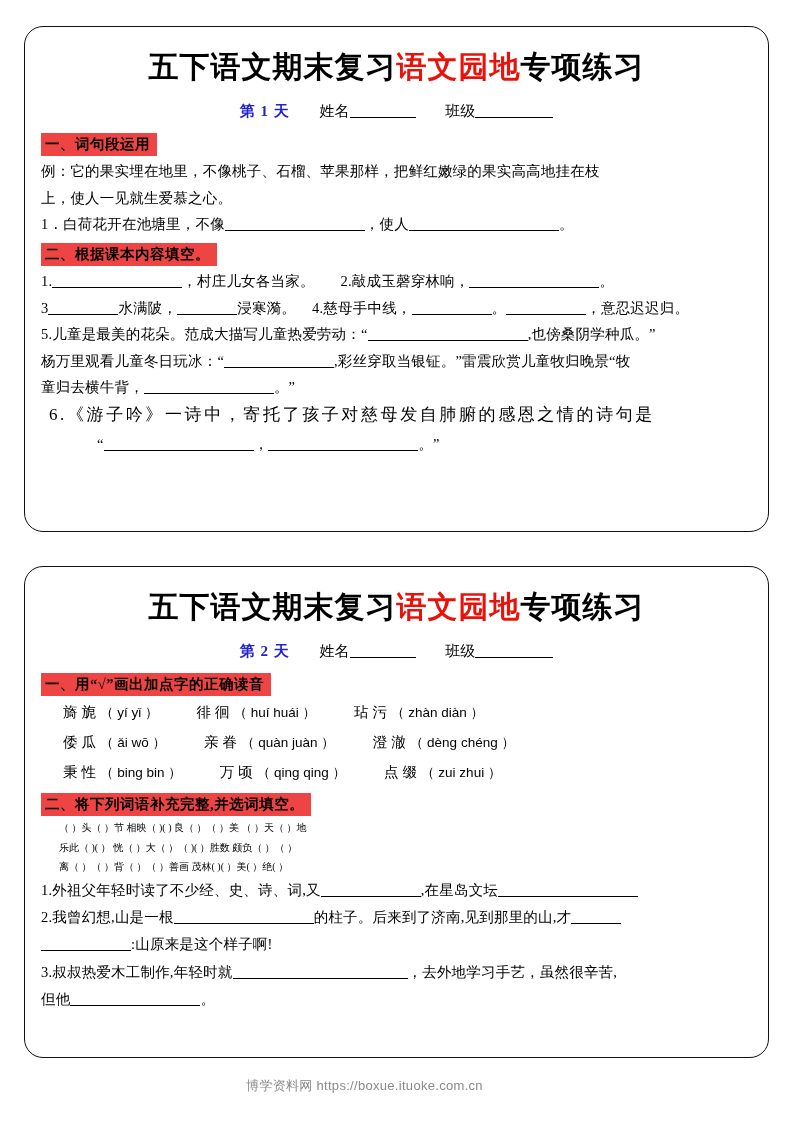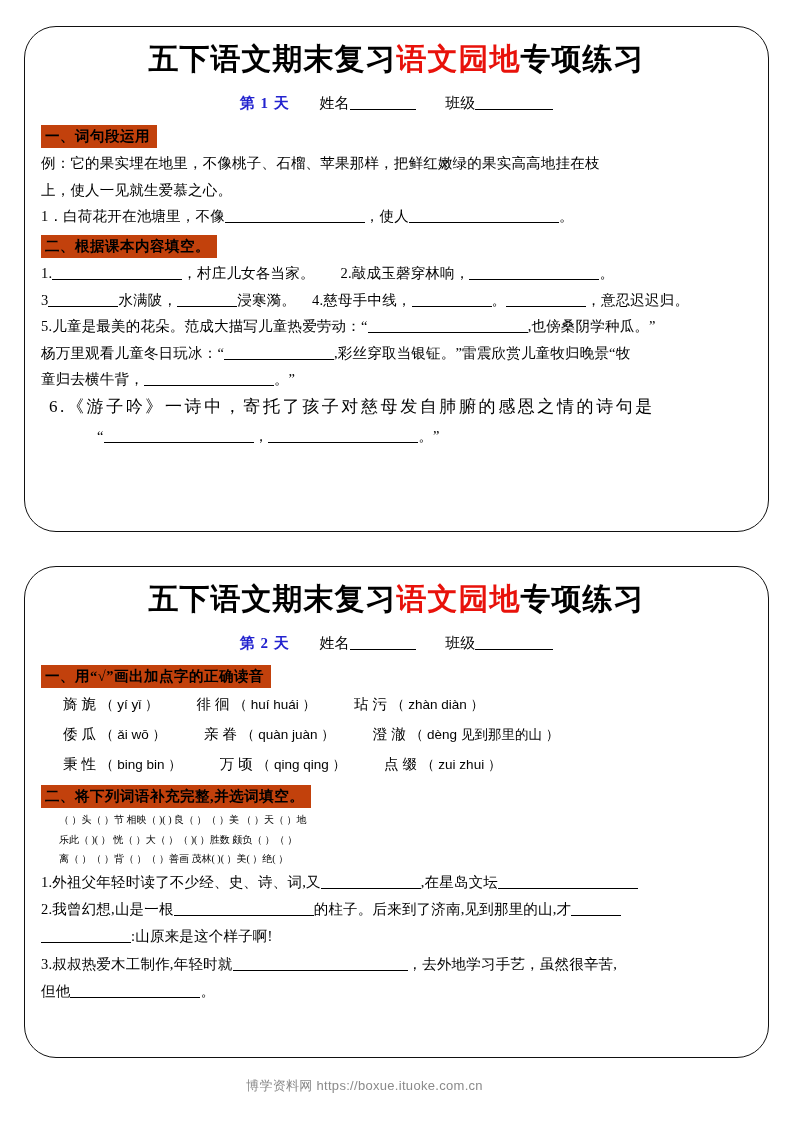--- a/index.html
+++ b/index.html
@@ -20,24 +20,24 @@
     height: 1122px;
     position: relative;
     padding: 0;
     box-sizing: border-box;
   }
   .sheet {
     position: absolute;
     left: 24px;
     width: 745px;
     border: 1.6px solid #111;
-    border-radius: 32px;
+    border-radius: 19px;
     box-sizing: border-box;
     background: #fff;
-    padding: 4px 16px 10px 16px;
+    padding: 12px 16px 10px 16px;
   }
   #sheet-1 { top: 26px; height: 506px; }
   #sheet-2 { top: 566px; height: 492px; }
 
   .title {
     text-align: center;
     font-family: "Liberation Serif", "DejaVu Serif", serif;
     font-weight: bold;
     font-size: 30px;
     letter-spacing: 1px;
@@ -56,21 +56,21 @@
     color: #2323cf;
     font-weight: bold;
     letter-spacing: 1px;
   }
   .meta-line .field-label { margin-left: 26px; }
   .ul-s { display: inline-block; border-bottom: 1.3px solid #000; width: 66px; height: 15px; vertical-align: -2px; }
   .ul-m { display: inline-block; border-bottom: 1.3px solid #000; width: 78px; height: 15px; vertical-align: -2px; }
 
   .sec-head {
     display: inline-block;
-    background: #c2410c;
+    background: #ef4444;
     font-size: 14.5px;
     font-weight: bold;
     padding: 2px 7px 3px 4px;
     margin: 6px 0 2px 0;
     letter-spacing: 0.5px;
     line-height: 1.25;
   }
 
   .body-line {
     font-size: 14.5px;
@@ -221,21 +221,21 @@
     </div>
 
     <div>
       <div class="sec-head">一、用“√”画出加点字的正确读音</div>
 
       <div class="pinyin-row">
         <span class="grp"><span class="hz">旖旎</span><span class="py">（ yí    yǐ ）</span></span><span class="gap-l"></span><span class="grp"><span class="hz">徘徊</span><span class="py">（ huí huái ）</span></span><span class="gap-l"></span><span class="grp"><span class="hz">玷污</span><span class="py">（ zhàn    diàn ）</span></span>
       </div>
 
       <div class="pinyin-row">
-        <span class="grp"><span class="hz">倭瓜</span><span class="py">（ ǎi    wō ）</span></span><span class="gap-l"></span><span class="grp"><span class="hz">亲眷</span><span class="py">（ quàn juàn ）</span></span><span class="gap-l"></span><span class="grp"><span class="hz">澄澈</span><span class="py">（ dèng    见到那里的山 ）</span></span>
+        <span class="grp"><span class="hz">倭瓜</span><span class="py">（ ǎi    wō ）</span></span><span class="gap-l"></span><span class="grp"><span class="hz">亲眷</span><span class="py">（ quàn juàn ）</span></span><span class="gap-l"></span><span class="grp"><span class="hz">澄澈</span><span class="py">（ dèng    chéng ）</span></span>
       </div>
 
       <div class="pinyin-row">
         <span class="grp"><span class="hz">秉性</span><span class="py">（ bing    bin ）</span></span><span class="gap-l"></span><span class="grp"><span class="hz">万顷</span><span class="py">（ qing qing ）</span></span><span class="gap-l"></span><span class="grp"><span class="hz">点缀</span><span class="py">（ zui    zhui ）</span></span>
       </div>
     </div>
 
     <div>
       <div class="sec-head">二、将下列词语补充完整,并选词填空。</div>
 

